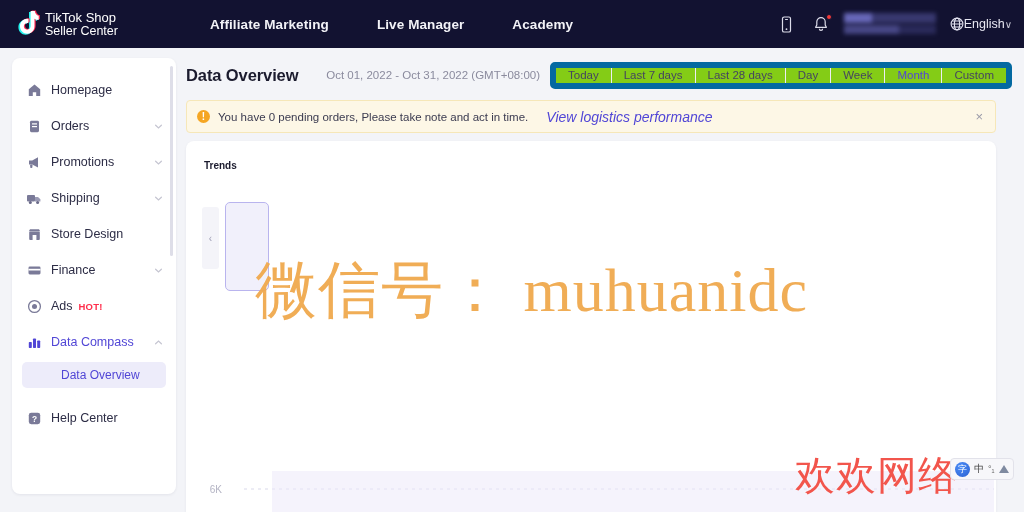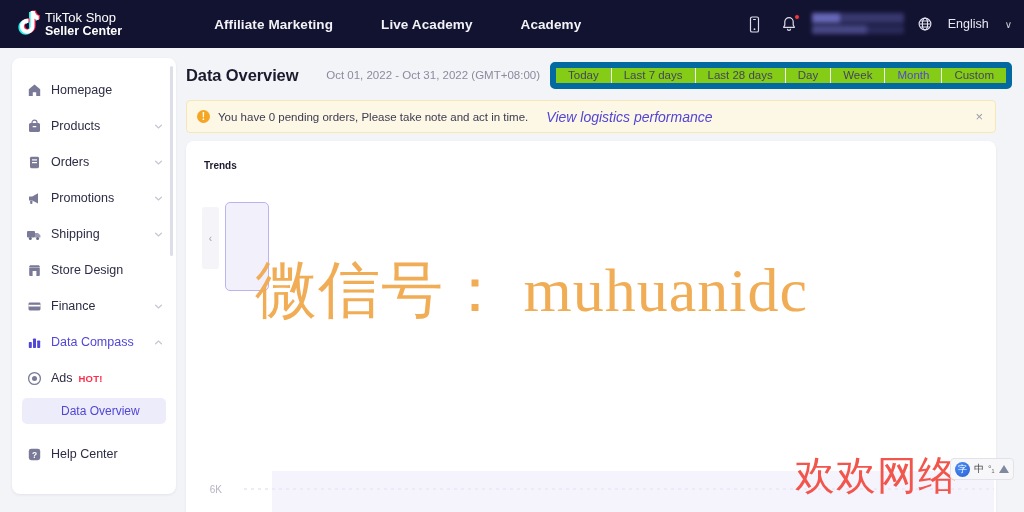--- a/index.html
+++ b/index.html
@@ -17,41 +17,41 @@
     background:#121231;
     display:flex; align-items:center;
   }
   .brand { display:flex; align-items:center; margin-left:14px; }
   .brand-note { position:relative; width:26px; height:28px; flex:none; }
   .brand-note svg { position:absolute; left:0; top:0; }
   .brand-text { margin-left:5px; color:#fff; line-height:12.5px; padding-top:1px; }
   .brand-l1 { font-size:13px; }
   .brand-l1 b { font-weight:normal;margin-top:12px; }
   .brand-l1 span { font-weight:normal; }
-  .brand-l2 { font-size:12.5px; font-weight:bold; }
+  .brand-l2 { font-size:12.5px; font-weight:normal; }
 
   .mainnav { display:flex; align-items:center; margin-left:68px; gap:0; }
   .mainnav a {
     color:#f2f2f7; font-size:13.5px; font-weight:bold; text-decoration:none;
     padding:0 24px; letter-spacing:.1px; white-space:nowrap;
   }
   .topright { margin-left:auto; display:flex; align-items:center; gap:0; padding-right:12px; }
   .icon-btn { width:34px; height:34px; display:flex; align-items:center; justify-content:center; position:relative; }
   .badge-dot {
     position:absolute; right:6px; top:7px; width:6px; height:6px;
     border-radius:50%; background:#f23a3a; border:1px solid #121231;
   }
   .user-blur {
     width:92px; height:26px; margin:0 10px 0 6px; border-radius:3px;
     background:
       linear-gradient(90deg,#6b6bbf 0%, #6b6bbf 30%, #3a3a72 30%, #3a3a72 100%) 0 2px/100% 10px no-repeat,
       linear-gradient(90deg,#4a4a8a 0%, #4a4a8a 60%, #2b2b5c 60%) 0 14px/100% 9px no-repeat;
     filter:blur(2.2px); opacity:.95;
   }
-  .lang { display:flex; align-items:center; gap:16px; color:#e8e8f2; font-size:12.5px; padding-left:4px; }
+  .lang { display:flex; align-items:center; gap:0; color:#e8e8f2; font-size:12.5px; padding-left:4px; }
   .lang .chev { font-size:10px; opacity:.85; }
 
   
   .sidebar {
     position:absolute; left:12px; top:58px; width:164px; height:436px;
     background:#fff; border-radius:8px; box-shadow:0 1px 3px rgba(20,20,60,.07);
     overflow:hidden;
   }
   .side-scroll { position:absolute; left:158px; top:8px; width:3px; height:190px; border-radius:2px; background:#dedee8; }
   .side-list { padding:14px 0 0 0; }
@@ -176,21 +176,21 @@
       <div class="brand-text">
         <div class="brand-l1">
           <b>TikTok</b><span> Shop</span>
         </div>
         <div class="brand-l2">Seller Center</div>
       </div>
     </div>
 
     <nav class="mainnav">
       <a href="#">Affiliate Marketing</a>
-      <a href="#">Live Academy</a>
+      <a href="#">Live Manager</a>
       <a href="#">Academy</a>
     </nav>
 
     <div class="topright">
       <div class="icon-btn">
         <svg width="15" height="17" viewBox="0 0 15 17">
             <rect x="3.5" y="1" width="8" height="15" rx="1.6" fill="none" stroke="#dcdcea" stroke-width="1.2"></rect>
             <circle cx="7.5" cy="13.2" r=".9" fill="#dcdcea"></circle>
             <rect x="6" y="3" width="3" height="1" rx=".5" fill="#dcdcea"></rect>
           </svg>
@@ -223,33 +223,20 @@
 
       <div class="side-item">
         <span class="ico">
           <svg width="15" height="15" viewBox="0 0 15 15">
               <path d="M7.5 1.6 1.8 6.2V13h4V9.3h3.4V13h4V6.2z" fill="#7a7a98"></path>
             </svg>
         </span>
         <span class="lbl">Homepage</span>
       </div>
 
-      <div class="side-item">
-        <span class="ico">
-          <svg width="15" height="15" viewBox="0 0 15 15">
-              <rect x="2" y="4" width="11" height="9" rx="1.6" fill="#7a7a98"></rect>
-              <path d="M5 4.6V3.6a2.5 2.5 0 0 1 5 0v1" fill="none" stroke="#7a7a98" stroke-width="1.2"></path>
-              <rect x="5.6" y="7" width="3.8" height="1.3" rx=".6" fill="#fff"></rect>
-            </svg>
-        </span>
-        <span class="lbl">Products</span>
-        <span class="chev"><svg width="11" height="11" viewBox="0 0 11 11">
-              <path d="M2.6 4.2 5.5 7l2.9-2.8" fill="none" stroke="#8c8ca4" stroke-width="1.2" stroke-linecap="round"></path>
-            </svg></span>
-      </div>
 
       <div class="side-item">
         <span class="ico">
           <svg width="15" height="15" viewBox="0 0 15 15">
               <rect x="3" y="1.8" width="9" height="11.4" rx="1.4" fill="#7a7a98"></rect>
               <rect x="5" y="4.3" width="5" height="1.2" fill="#fff"></rect>
               <rect x="5" y="7" width="5" height="1.2" fill="#fff"></rect>
             </svg>
         </span>
         <span class="lbl">Orders</span>
@@ -303,42 +290,42 @@
               <rect x="1.5" y="3.6" width="12" height="7.8" rx="1.3" fill="#7a7a98"></rect>
               <rect x="1.5" y="5.8" width="12" height="1.7" fill="#fff"></rect>
             </svg>
         </span>
         <span class="lbl">Finance</span>
         <span class="chev"><svg width="11" height="11" viewBox="0 0 11 11">
               <path d="M2.6 4.2 5.5 7l2.9-2.8" fill="none" stroke="#8c8ca4" stroke-width="1.2" stroke-linecap="round"></path>
             </svg></span>
       </div>
 
+      <div class="side-item">
+        <span class="ico">
+          <svg width="15" height="15" viewBox="0 0 15 15">
+              <circle cx="7.5" cy="7.5" r="5.9" fill="none" stroke="#7a7a98" stroke-width="1.3"></circle>
+              <circle cx="7.5" cy="7.5" r="2.5" fill="#7a7a98"></circle>
+            </svg>
+        </span>
+        <span class="lbl"><span>Ads</span><span class="hot">HOT!</span></span>
+      </div>
+
       <div class="side-item active">
         <span class="ico">
           <svg width="15" height="15" viewBox="0 0 15 15">
               <rect x="1.8" y="7" width="3" height="6" rx=".7" fill="#5146d6"></rect>
               <rect x="6" y="3.6" width="3" height="9.4" rx=".7" fill="#5146d6"></rect>
               <rect x="10.2" y="5.6" width="3" height="7.4" rx=".7" fill="#5146d6"></rect>
             </svg>
         </span>
         <span class="lbl">Data Compass</span>
         <span class="chev"><svg width="11" height="11" viewBox="0 0 11 11">
               <path d="M2.6 6.8 5.5 4l2.9 2.8" fill="none" stroke="#8c8ca4" stroke-width="1.2" stroke-linecap="round"></path>
             </svg></span>
-      </div>
-
-      <div class="side-item">
-        <span class="ico">
-          <svg width="15" height="15" viewBox="0 0 15 15">
-              <circle cx="7.5" cy="7.5" r="5.9" fill="none" stroke="#7a7a98" stroke-width="1.3"></circle>
-              <circle cx="7.5" cy="7.5" r="2.5" fill="#7a7a98"></circle>
-            </svg>
-        </span>
-        <span class="lbl"><span>Ads</span><span class="hot">HOT!</span></span>
       </div>
 
       <div class="sub-item">
         <span>Data Overview</span>
       </div>
 
       <div class="side-item" style="margin-top:12px">
         <span class="ico">
           <svg width="15" height="15" viewBox="0 0 15 15">
               <rect x="1.8" y="1.8" width="11.4" height="11.4" rx="2.4" fill="#7a7a98"></rect>

